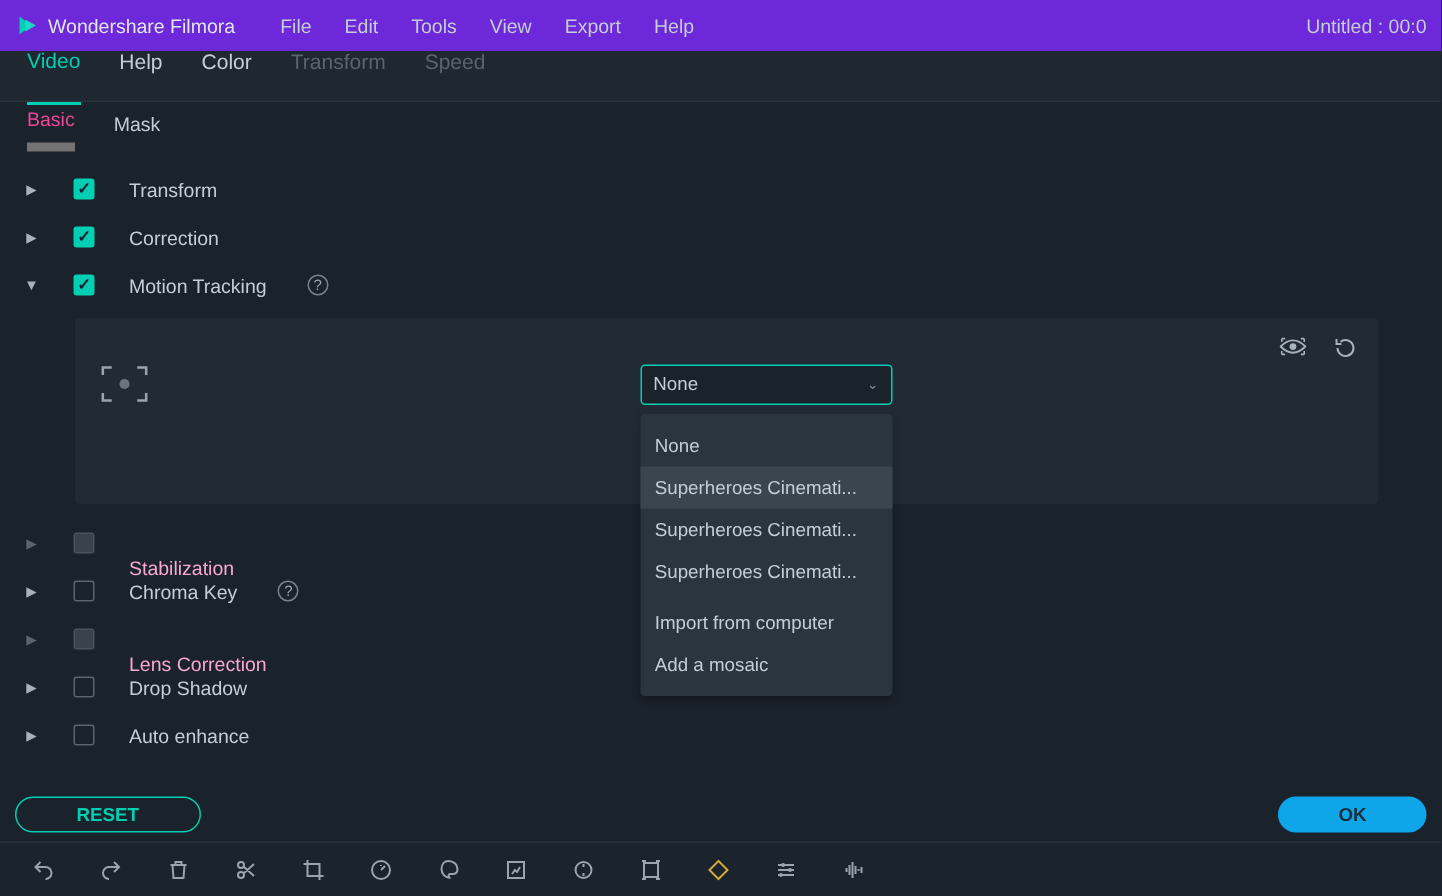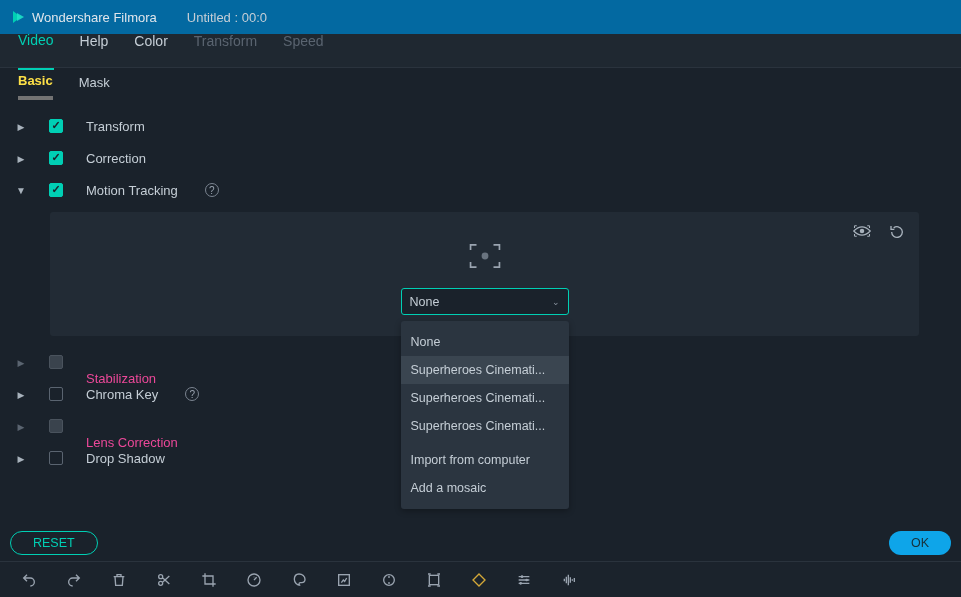--- a/index.html
+++ b/index.html
@@ -1,86 +1,94 @@
 <!DOCTYPE html>
 <html><head>
 <meta charset="utf-8">
 <style>
   * { margin: 0; padding: 0; box-sizing: border-box; font-family: -apple-system, BlinkMacSystemFont, "Segoe UI", Arial, sans-serif; }
   body { background: #1a222b; color: #c5ced6; width: 961px; height: 597px; overflow: hidden; position: relative; font-size: 13px; }
 
-  .titlebar { display: flex; align-items: center; height: 34px; padding: 0 10px; background: #0369a1; }
+  .titlebar { display: flex; align-items: center; height: 34px; padding: 0 10px; background: #6d28d9; }
   .logo { display: flex; align-items: center; gap: 6px; margin-right: 30px; }
   .logo-icon { width: 16px; height: 16px; }
   .logo-text { color: #e0e6ec; font-size: 13px; }
   .menu { display: flex; gap: 22px; flex: 1; }
   .menu-item { color: #c5ced6; cursor: pointer; font-size: 13px; }
   .title-right { color: #c5ced6; font-size: 13px; }
 
   .tabs-top { display: flex; gap: 26px; padding: 0 18px; height: 34px; align-items: center; border-bottom: 1px solid #2a333d; background: #1f2831; }
   .tab-top { color: #c5ced6; cursor: pointer; font-size: 14px; padding-bottom: 20px; }
   .tab-top.active { color: #00cfb4; border-bottom: 2px solid #00cfb4; }
   .tab-top.disabled { color: #5a6470; cursor: default; }
 
   .tabs-sub { display: flex; gap: 26px; padding: 0 18px; height: 36px; align-items: center; }
   .tab-sub { color: #c5ced6; cursor: pointer; font-size: 13px; padding-bottom: 8px; }
-  .tab-sub.active { color: #fde047; border-bottom: 4px solid #737373; font-weight: bold; }
+  .tab-sub.active { color: #ec4899; border-bottom: 6px solid #737373; }
 
   .panel-body { padding: 6px 0 0 0; }
 
   .group-row { display: flex; align-items: center; height: 32px; padding: 0 16px; gap: 23px; }
   .arrow { width: 10px; text-align: center; color: #a8b2bc; cursor: pointer; font-size: 10px; }
   .arrow.down::before { content: "▼"; }
   .arrow.right::before { content: "▶"; font-size: 9px; }
   .chk { width: 14px; height: 14px; border: 1px solid #5a6470; border-radius: 2px; position: relative; cursor: pointer; flex-shrink: 0; }
   .chk.checked { background: #00cfb4; border-color: #00cfb4; }
   .chk.checked::after { content: "✓"; color: #1a222b; font-size: 11px; position: absolute; top: -1px; left: 1.5px; font-weight: bold; }
   .chk.disabled { background: #3a434d; border-color: #4a535d; }
   .grp-label { color: #c5ced6; font-size: 13px; }
-  .grp-label.dim { color: #ec4899; margin-top: 33px; }
+  .grp-label.dim { color: #f9a8d4; margin-top: 33px; }
   .help-icon { width: 14px; height: 14px; border: 1px solid #7a8490; border-radius: 50%; display: inline-flex; align-items: center; justify-content: center; font-size: 10px; color: #9aa4b0; margin-left: 4px; cursor: pointer; }
 
   .mt-area { margin: 6px 42px 10px 50px; background: #222b35; border-radius: 3px; padding: 16px; position: relative; height: 124px; }
   .mt-topright { position: absolute; top: 12px; right: 14px; display: flex; gap: 18px; }
   .mt-icon { color: #a8b2bc; cursor: pointer; }
-  .mt-center { display: flex; flex-direction: column; align-items: center; gap: 18px; margin-top: 14px; }
+  .mt-center { display: flex; flex-direction: row; align-items: center; gap: 18px; margin-top: 14px; }
   .mt-target { width: 34px; height: 28px; position: relative; }
   .mt-target svg { width: 100%; height: 100%; }
 
   .dropdown-wrap { position: relative; margin: 0 auto; width: 168px; }
   .dropdown { width: 168px; height: 27px; background: #1a222b; border: 1px solid #00cfb4; border-radius: 3px; display: flex; align-items: center; padding: 0 8px; cursor: pointer; justify-content: space-between; }
   .dd-text { color: #c5ced6; font-size: 12.5px; }
   .dd-arrow { color: #8a94a0; font-size: 9px; }
   .dd-list { position: absolute; top: 33px; left: 0; width: 168px; background: #2b3540; border-radius: 3px; padding: 7px 0; z-index: 50; box-shadow: 0 2px 6px rgba(0,0,0,.3); }
   .dd-opt { padding: 7px 10px; color: #c5ced6; font-size: 12.5px; cursor: pointer; white-space: nowrap; overflow: hidden; text-overflow: ellipsis; }
   .dd-opt.hover { background: #3a4550; }
   .dd-opt.sep { margin-top: 6px; }
 
   .footer-buttons { position: absolute; left: 0; right: 0; bottom: 37px; height: 34px; display: flex; align-items: center; padding: 0 10px; justify-content: space-between; }
-  .btn { height: 24px; padding: 0 22px; border-radius: 12px; font-size: 12.5px; font-weight: 400; cursor: pointer; display: inline-flex; align-items: center; }
+  .btn { height: 24px; padding: 0 40px; border-radius: 12px; font-size: 12.5px; font-weight: 700; cursor: pointer; display: inline-flex; align-items: center; }
   .btn-reset { border: 1px solid #00cfb4; color: #00cfb4; background: transparent; }
   .btn-ok { background: #0ea5e9; color: #17303a; border: none; }
 
   .toolbar { position: absolute; left: 0; right: 0; bottom: 0; height: 36px; background: #1b232c; display: flex; align-items: center; padding: 0 20px; gap: 27px; border-top: 1px solid #2a333d; }
   .tool-icon { color: #9aa4b0; cursor: pointer; display: inline-flex; align-items: center; justify-content: center; width: 18px; height: 18px; }
   .tool-icon.highlight { color: #d4a838; }
   .tool-icon svg { width: 16px; height: 16px; }
 </style>
 </head>
 <body>
 
 <div class="titlebar">
   <div class="logo">
     <span class="logo-icon">
       <svg viewBox="0 0 16 16">
           <path d="M3 2 L11 8 L3 14 Z" fill="#00cfb4"></path>
           <path d="M7 4 L14 8 L7 12 Z" fill="#1de0c5" opacity=".9"></path>
         </svg>
     </span>
     <span class="logo-text">Wondershare Filmora</span>
+  </div>
+  <div class="menu">
+    <span class="menu-item">File</span>
+    <span class="menu-item">Edit</span>
+    <span class="menu-item">Tools</span>
+    <span class="menu-item">View</span>
+    <span class="menu-item">Export</span>
+    <span class="menu-item">Help</span>
   </div>
   <div class="title-right">Untitled : 00:0</div>
 </div>
 
 <div class="tabs-top">
   <span class="tab-top active">Video</span>
   <span class="tab-top">Help</span>
   <span class="tab-top">Color</span>
   <span class="tab-top disabled">Transform</span>
   <span class="tab-top disabled">Speed</span>
@@ -169,20 +177,25 @@
     <span class="chk disabled"></span>
     <span class="grp-label dim">Lens Correction</span>
   </div>
 
   <div class="group-row">
     <span class="arrow right"></span>
     <span class="chk"></span>
     <span class="grp-label">Drop Shadow</span>
   </div>
 
+  <div class="group-row">
+    <span class="arrow right"></span>
+    <span class="chk"></span>
+    <span class="grp-label">Auto enhance</span>
+  </div>
 
 </div>
 
 <div class="footer-buttons">
   <button class="btn btn-reset">RESET</button>
   <button class="btn btn-ok">OK</button>
 </div>
 
 <div class="toolbar">
   <span class="tool-icon">

